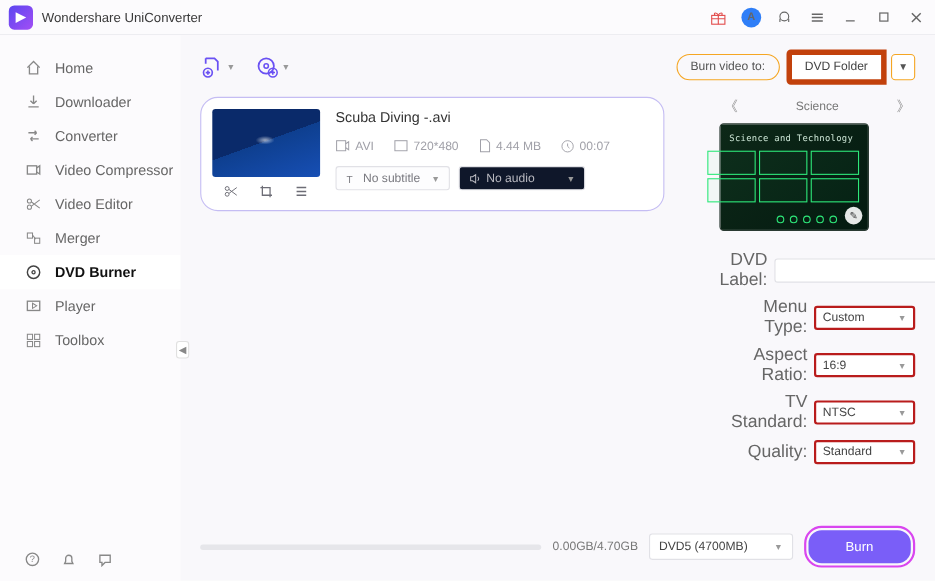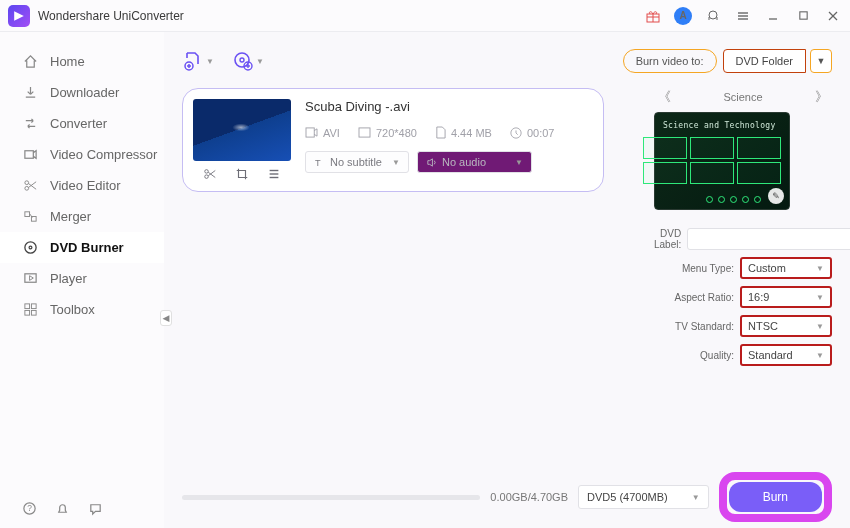--- a/index.html
+++ b/index.html
@@ -26,60 +26,60 @@
 .sidebar-bottom { height:40px; display:flex; align-items:center; gap:18px; padding-left:22px; color:#888;}
 .sidebar-bottom span{cursor:pointer;}
 
 .content { flex:1; background:#f9f8fb; display:flex; flex-direction:column; padding:10px 18px 10px 18px; min-width:0; }
 .toolbar { height:38px; display:flex; align-items:center; gap:18px; }
 .tool-btn { color:#6a51f3; display:flex; align-items:center; gap:2px; cursor:pointer; }
 .toolbar .sp{flex:1;}
 .burn-to { display:flex; align-items:center; gap:6px; }
 .burn-to-label { border:1.5px solid #f5a623; border-radius:14px; padding:5px 12px; font-size:11px; color:#555; }
 .burn-to-sel { display:flex; align-items:center; }
-.burn-to-sel .val { border:1px solid #c2410c; border-radius:4px 0 0 4px; padding:5px 12px; font-size:11px; color:#444; min-width:76px; background:#fff;}
+.burn-to-sel .val { border:5px solid #c2410c; border-radius:4px 0 0 4px; padding:5px 12px; font-size:11px; color:#444; min-width:76px; background:#fff;}
 .burn-to-sel .dd { width:22px; height:24px; border:1.5px solid #f5a623; border-radius:4px; display:flex; align-items:center; justify-content:center; margin-left:4px; font-size:9px; color:#555; cursor:pointer; background:#fff;}
 .body { flex:1; display:flex; gap:24px; margin-top:8px; min-height:0;}
 
 .queue { flex:1; min-width:0; }
 .file-card { border:1.5px solid #c5bdf3; border-radius:16px; padding:10px; display:flex; gap:14px; background:#fff; width:422px;}
 .thumb-col{display:flex;flex-direction:column;align-items:center;gap:6px;}
 .thumb { width:98px; height:62px; background:linear-gradient(160deg,#0a2a6a 0%,#0a2a6a 48%,#0e3f8f 48%,#174fb5 100%); border-radius:3px; position:relative;}
 .thumb::after{content:"";position:absolute;left:36px;top:22px;width:24px;height:16px;background:radial-gradient(ellipse 60% 40% at 50% 40%, rgba(255,255,255,0.6), transparent 60%);}
 .thumb-tools{display:flex;gap:18px;color:#6d6d76;}
 .thumb-tools span{cursor:pointer;font-size:13px;}
 .file-info { flex:1; display:flex; flex-direction:column; gap:12px; }
 .file-name { font-size:13px; color:#333; }
 .meta-row { display:flex; gap:18px; color:#a0a0a8; font-size:11px; align-items:center;}
 .meta-row .mi{display:flex;align-items:center;gap:5px;}
 .sel-row { display:flex; gap:8px; }
 .mini-sel { border:1px solid #e1e1e6; border-radius:3px; padding:4px 8px; font-size:11px; color:#7a7a80; display:flex; align-items:center; gap:6px; background:#fdfdfe; min-width:104px; justify-content:space-between; cursor:pointer;}
-.mini-sel.disabled{color:#b8b8bf;background:#701a75;gap:29px;}
+.mini-sel.disabled{color:#b8b8bf;background:#0f172a;gap:29px;}
 
 .rpanel { width:178px; display:flex; flex-direction:column; gap:6px;}
 .theme-head { display:flex; align-items:center; justify-content:space-between; color:#777; font-size:11px; padding:0 4px;}
 .theme-head .nav{cursor:pointer;font-size:13px;color:#888;}
 .theme-preview { width:136px; height:98px; background:linear-gradient(135deg,#0d2818,#041a10); border-radius:4px; position:relative; padding:8px; border:1px solid #2a3a32;}
 .theme-preview .tpt{color:#cfe8d8;font-size:8px;font-family:monospace;letter-spacing:0.3px;}
 .grid{position:absolute;right:8px;top:24px;display:grid;grid-template-columns:repeat(3,44px);grid-auto-rows:22px;gap:3px;}
 .grid div{border:1px solid #2ee87a;background:rgba(46,232,122,0.04);}
 .dots-row{position:absolute;bottom:6px;right:28px;display:flex;gap:5px;}
 .dots-row span{width:7px;height:7px;border-radius:50%;border:1px solid #2ee87a;}
 .edit-badge{position:absolute;bottom:5px;right:5px;width:16px;height:16px;border-radius:50%;background:rgba(255,255,255,0.9);display:flex;align-items:center;justify-content:center;font-size:9px;color:#444;cursor:pointer;}
 .settings { margin-top:12px; display:flex; flex-direction:column; gap:7px; }
 .set-row{ display:flex; align-items:center; gap:6px;}
-.set-row label{ width:80px; text-align:right; font-size:10px; color:#666;}
+.set-row label{ width:80px; text-align:right; font-size:16px; color:#666;}
 .set-row .sel{ flex:1; border:2px solid #b91c1c; border-radius:3px; padding:3px 6px; font-size:11px; color:#444; background:#fff; display:flex; justify-content:space-between; align-items:center; cursor:pointer;}
 .set-row .txt{ flex:1; border:1px solid #e1e1e6; border-radius:3px; height:22px; background:#fff;}
 
 .footer { height:42px; display:flex; align-items:center; gap:10px; }
 .prog-track{ flex:1; height:5px; background:#e6e6ea; border-radius:3px; }
 .prog-text{ font-size:11px; color:#777; }
 .disc-sel{ border:1px solid #e1e1e6; border-radius:3px; padding:5px 8px; font-size:11px; color:#444; background:#fff; display:flex; gap:24px; align-items:center; cursor:pointer;}
-.burn-wrap{ border:8px solid #d946ef; border-radius:16px; padding:2px;}
+.burn-wrap{ border:2px solid #d946ef; border-radius:16px; padding:2px;}
 .burn-btn{ background:#7a5ef8; color:#fff; border:none; border-radius:12px; padding:8px 34px; font-size:12px; font-weight:500; cursor:pointer;}
 .caret{font-size:8px;color:#999;}
 svg{display:block;}
 </style>
 </head>
 <body>
 
 <div class="app">
 
   <div class="titlebar">

